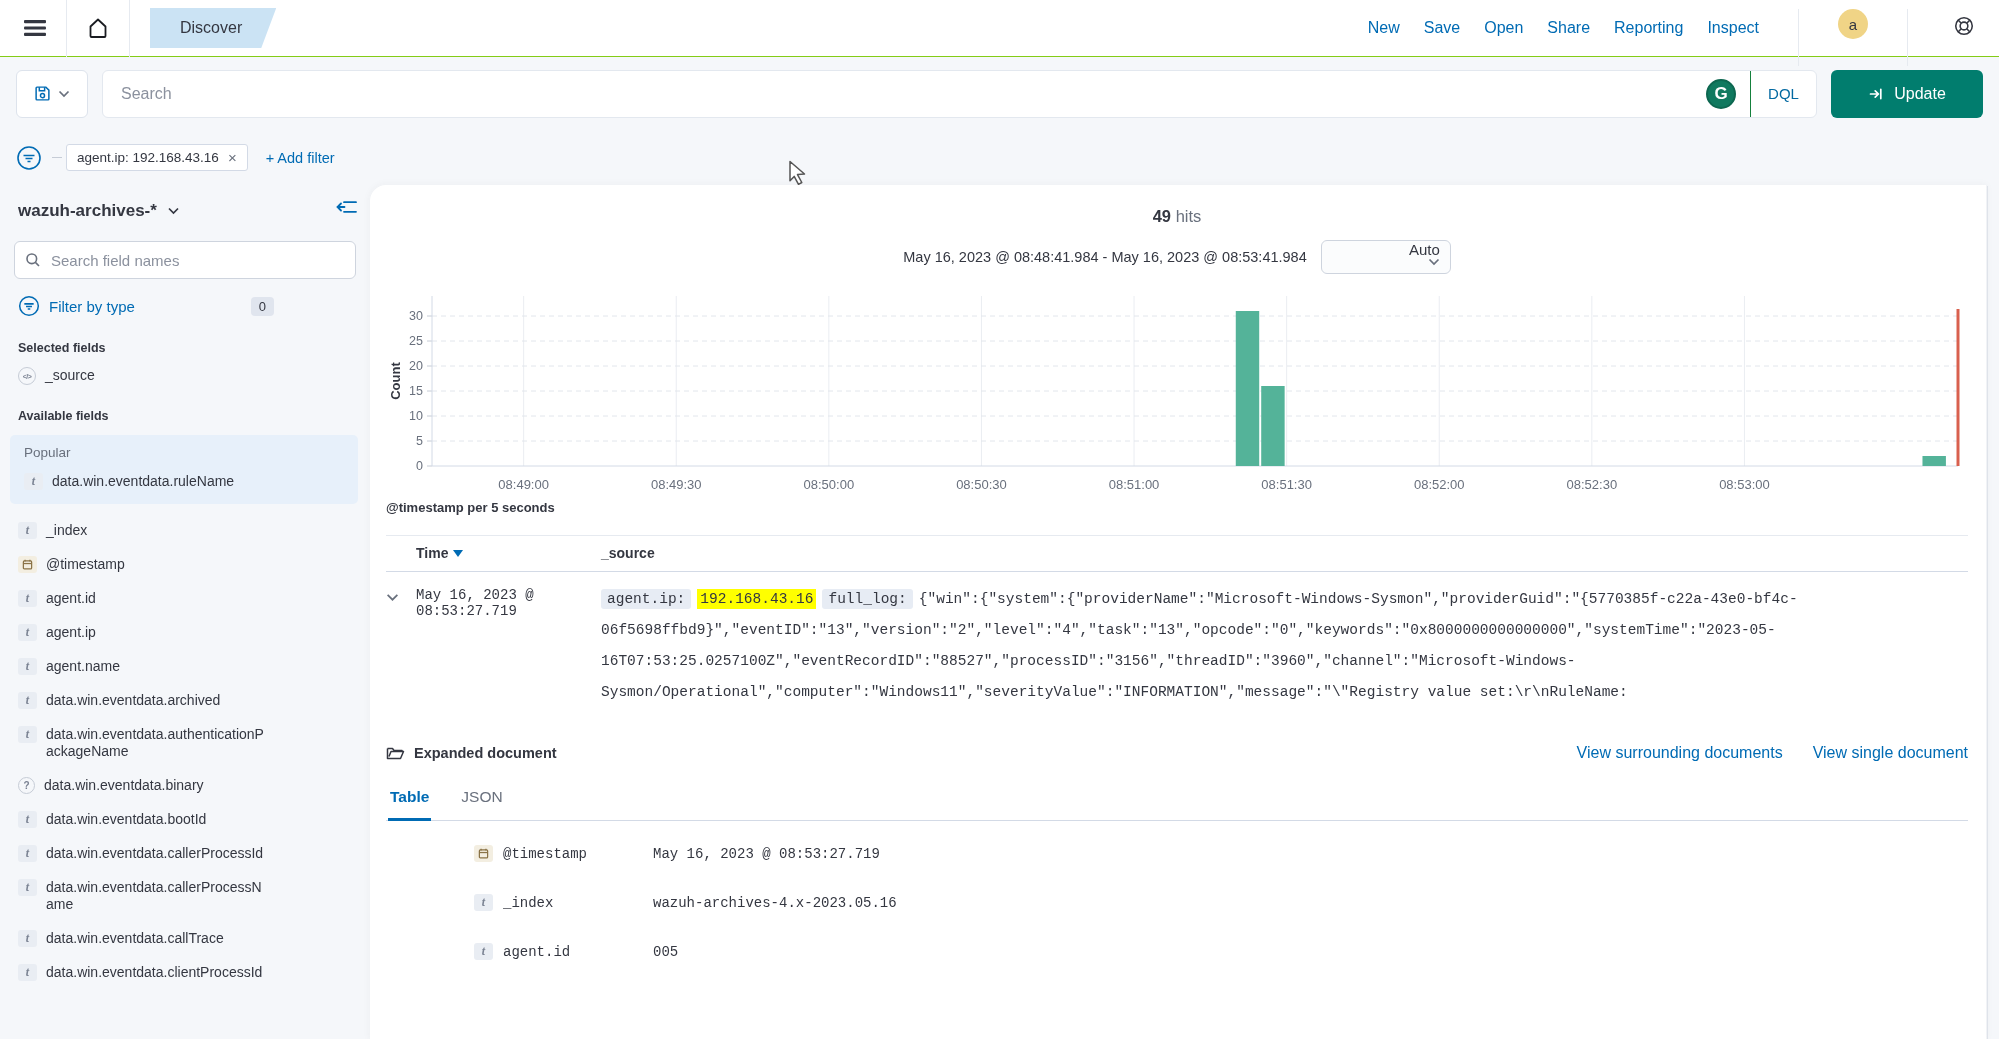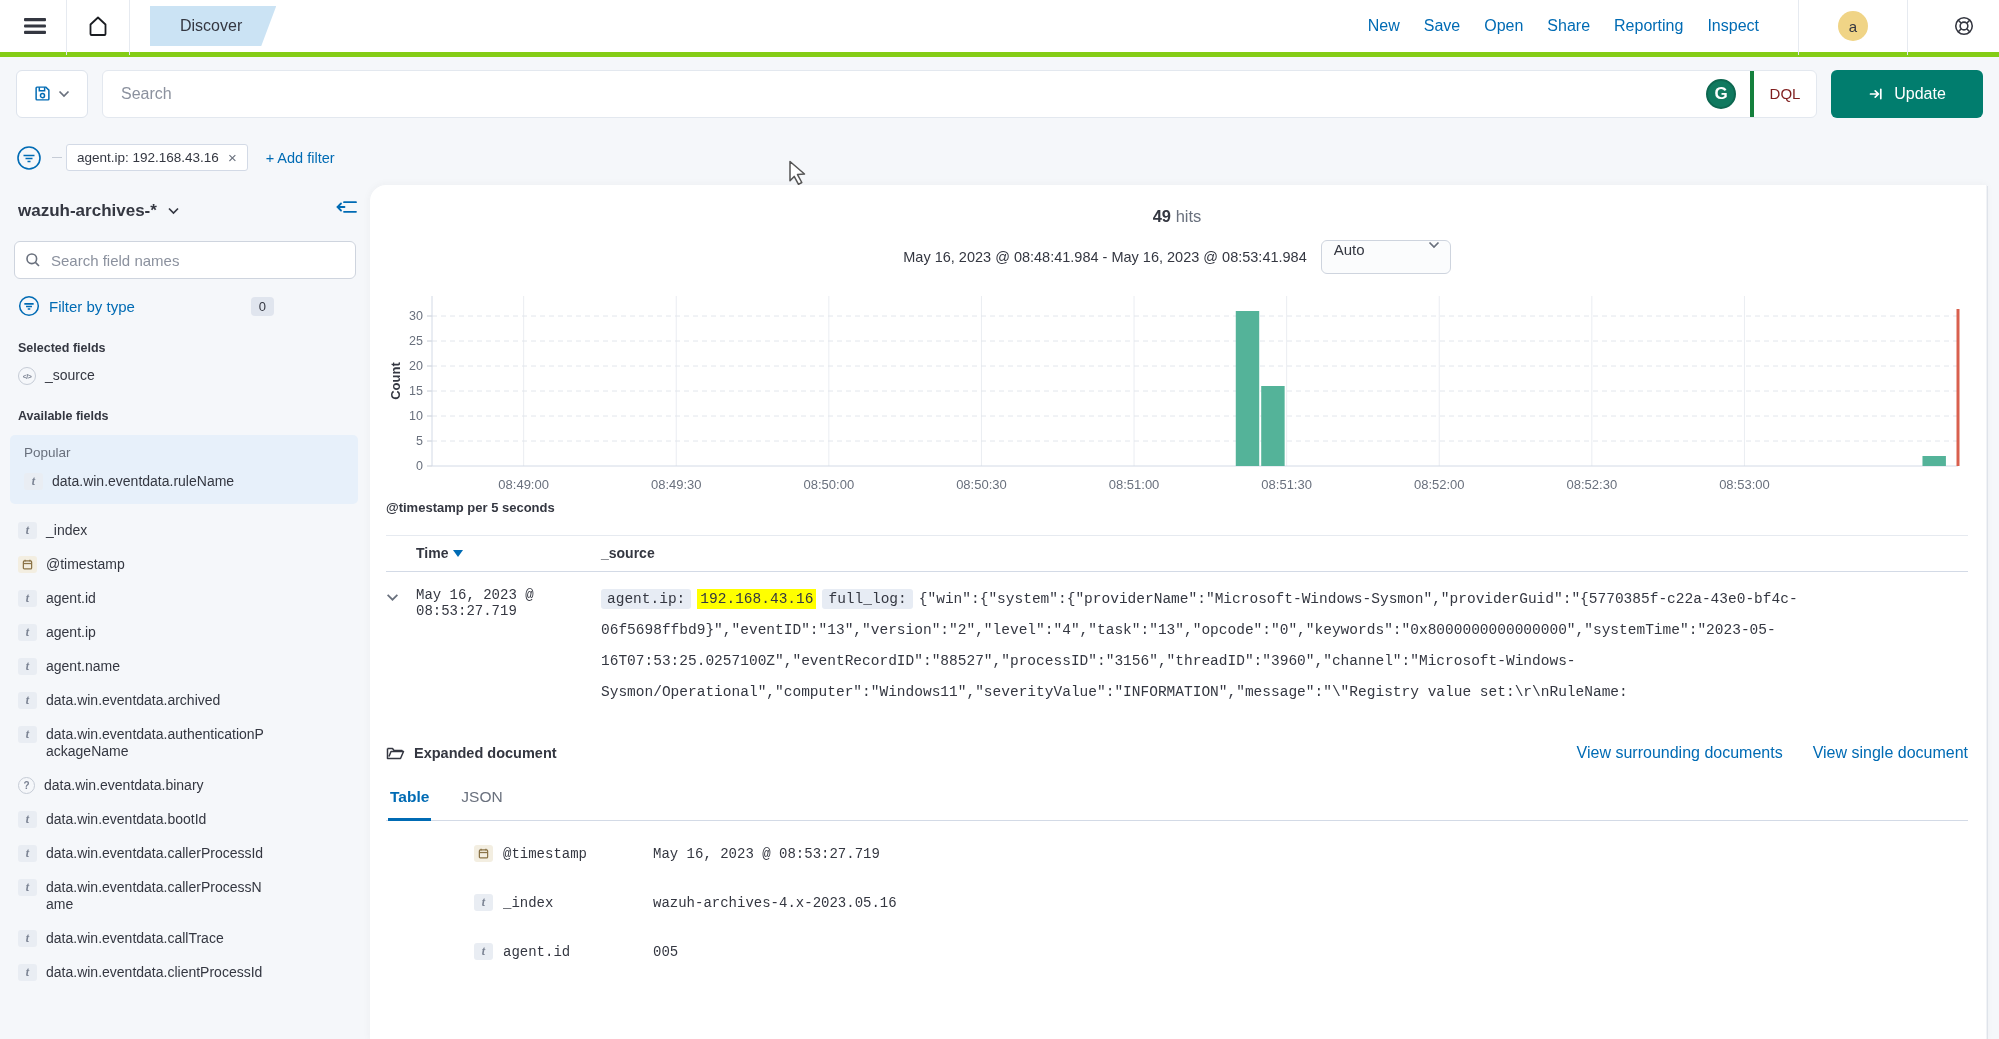--- a/index.html
+++ b/index.html
@@ -1,37 +1,37 @@
 <!DOCTYPE html>
 <html><head>
 <meta charset="utf-8">
 <style>
   * { box-sizing: border-box; }
   html,body { margin:0; padding:0; }
   body { font-family:"Liberation Sans",sans-serif; color:#343741; background:#f5f7fa; }
   .page { position:relative; width:1999px; height:1039px; background:#fff; overflow:hidden; }
 
   
-  .top-bar { height:57px; background:#fff; border-bottom:5px solid #84cc16; display:flex; align-items:center; justify-content:space-between; padding:9px 18px; }
+  .top-bar { height:57px; background:#fff; border-bottom:1px solid #84cc16; display:flex; align-items:center; justify-content:space-between; padding:9px 18px; }
   .tb-left { display:flex; align-items:center; height:100%; }
-  .tb-right { display:flex; align-items:center; gap:37px; height:100%; }
+  .tb-right { display:flex; gap:37px; height:100%; }
   .icon-btn { display:flex; align-items:center; justify-content:center; width:34px; height:34px; cursor:pointer; }
   .vdiv { width:1px; height:57px; background:#e6eaf0; margin:0 14px; }
   .discover-tab { margin-left:6px; height:40px; background:#cbe3f4; display:flex; align-items:center; padding:0 34px 0 30px; font-size:16px; color:#343741; clip-path:polygon(0 0,100% 0,calc(100% - 15px) 100%,0 100%); }
   .nav-link { color:#006BB4; font-size:16px; text-decoration:none; cursor:pointer; }
   .avatar { width:30px; height:30px; border-radius:50%; background:#f0d486; color:#343741; font-size:15px; display:flex; align-items:center; justify-content:center; }
 
   
   .query-bar { height:73px; background:#f5f7fa; display:flex; align-items:center; padding:0 16px; gap:14px; }
   .save-query { width:72px; height:48px; background:#fff; border:1px solid #dde3ec; border-radius:6px; display:flex; align-items:center; justify-content:center; gap:7px; cursor:pointer; }
   .search-box { flex:1; height:48px; background:#fff; border:1px solid #e3e8ef; border-radius:6px; display:flex; align-items:center; padding-left:16px; }
   .search-box input { flex:1; border:none; outline:none; font-size:16px; font-family:"Liberation Sans",sans-serif; color:#343741; }
   .search-box input::placeholder { color:#8b919e; }
   .grammarly { width:30px; height:30px; border-radius:50%; background:#10795f; border:2px solid #0d6750; color:#fff; font-weight:bold; font-size:17px; display:flex; align-items:center; justify-content:center; margin-right:14px; }
-  .dql { width:66px; align-self:stretch; display:flex; align-items:center; justify-content:center; color:#7f1d1d; font-size:15px; border-left:4px solid #15803d; cursor:pointer; }
+  .dql { width:66px; align-self:stretch; display:flex; align-items:center; justify-content:center; color:#0369a1; font-size:15px; border-left:1px solid #15803d; cursor:pointer; }
   .date-picker { width:628px; height:54px; background:#fff; border:2px solid #3b7fc4; border-radius:8px; display:flex; align-items:center; }
   .cal-seg { display:flex; align-items:center; gap:6px; padding:0 14px; align-self:stretch; border-right:1px solid #e3e8ef; cursor:pointer; }
   .range-text { font-size:16px; color:#343741; padding-left:16px; }
   .show-dates { margin-left:auto; padding-right:16px; color:#006BB4; font-size:16px; cursor:pointer; text-decoration:none; }
   .update-btn { width:152px; height:48px; background:#017d6e; border:none; border-radius:6px; color:#fff; font-size:16px; font-family:"Liberation Sans",sans-serif; display:flex; align-items:center; justify-content:center; gap:10px; cursor:pointer; }
 
   
   .filter-bar { height:55px; background:#f5f7fa; display:flex; align-items:center; padding:0 14px; }
   .filter-dash { width:10px; height:1px; background:#c6ccd6; margin:0 4px 0 8px; }
   .filter-pill { height:27px; background:#fff; border:1px solid #d3dae6; border-radius:3px; display:flex; align-items:center; gap:9px; padding:0 10px; font-size:13.5px; cursor:pointer; }
@@ -63,21 +63,21 @@
   .popular-block .field-item { margin-top:13px; padding-left:6px; }
   .field-list { margin:6px 0 0 0; padding:0; display:flex; flex-direction:column; gap:17px; padding-top:12px; }
 
   
   .content { flex:1; background:#fff; border-radius:16px 0 0 0; margin-right:13px; padding:14px 18px 0 16px; box-shadow:0 0 8px rgba(52,55,65,.05); overflow:hidden; }
   .hits-line { text-align:center; margin-top:8px; font-size:16.5px; }
   .hits-count { font-weight:bold; color:#343741; }
   .hits-word { color:#69707d; }
   .range-row { margin-top:14px; display:flex; align-items:center; justify-content:center; gap:14px; }
   .range-display { font-size:14.5px; color:#343741; }
-  .interval-select { width:130px; height:34px; background:#fbfcfd; border:1px solid #ced4de; border-radius:6px; display:flex; align-items:flex-start; padding:0 10px 0 12px; font-size:15px; color:#343741; cursor:pointer; }
+  .interval-select { width:130px; height:34px; background:#fbfcfd; border:1px solid #ced4de; border-radius:6px; display:flex; align-items:flex-end; padding:0 10px 0 12px; font-size:15px; color:#343741; cursor:pointer;flex-direction:column; }
   .interval-select .chev { margin-left:auto; }
   #histogram { display:block; margin-top:12px; width:100%; }
   .x-axis-title { text-align:left; font-size:13px; font-weight:bold; color:#343741; margin-top:2px; }
 
   .doc-table-head { margin-top:20px; display:flex; border-top:1px solid #e6eaf0; border-bottom:1px solid #d3dae6; padding:9px 0 10px 0; }
   .col-expander { width:30px; flex-shrink:0; }
   .col-time { width:185px; flex-shrink:0; font-size:14px; font-weight:bold; display:flex; align-items:center; gap:5px; cursor:pointer; }
   .col-source { flex:1; font-size:14px; font-weight:bold; }
   .doc-row { display:flex; padding:12px 0 6px 0; }
   .row-chevron { width:30px; flex-shrink:0; padding-top:4px; cursor:pointer; }

